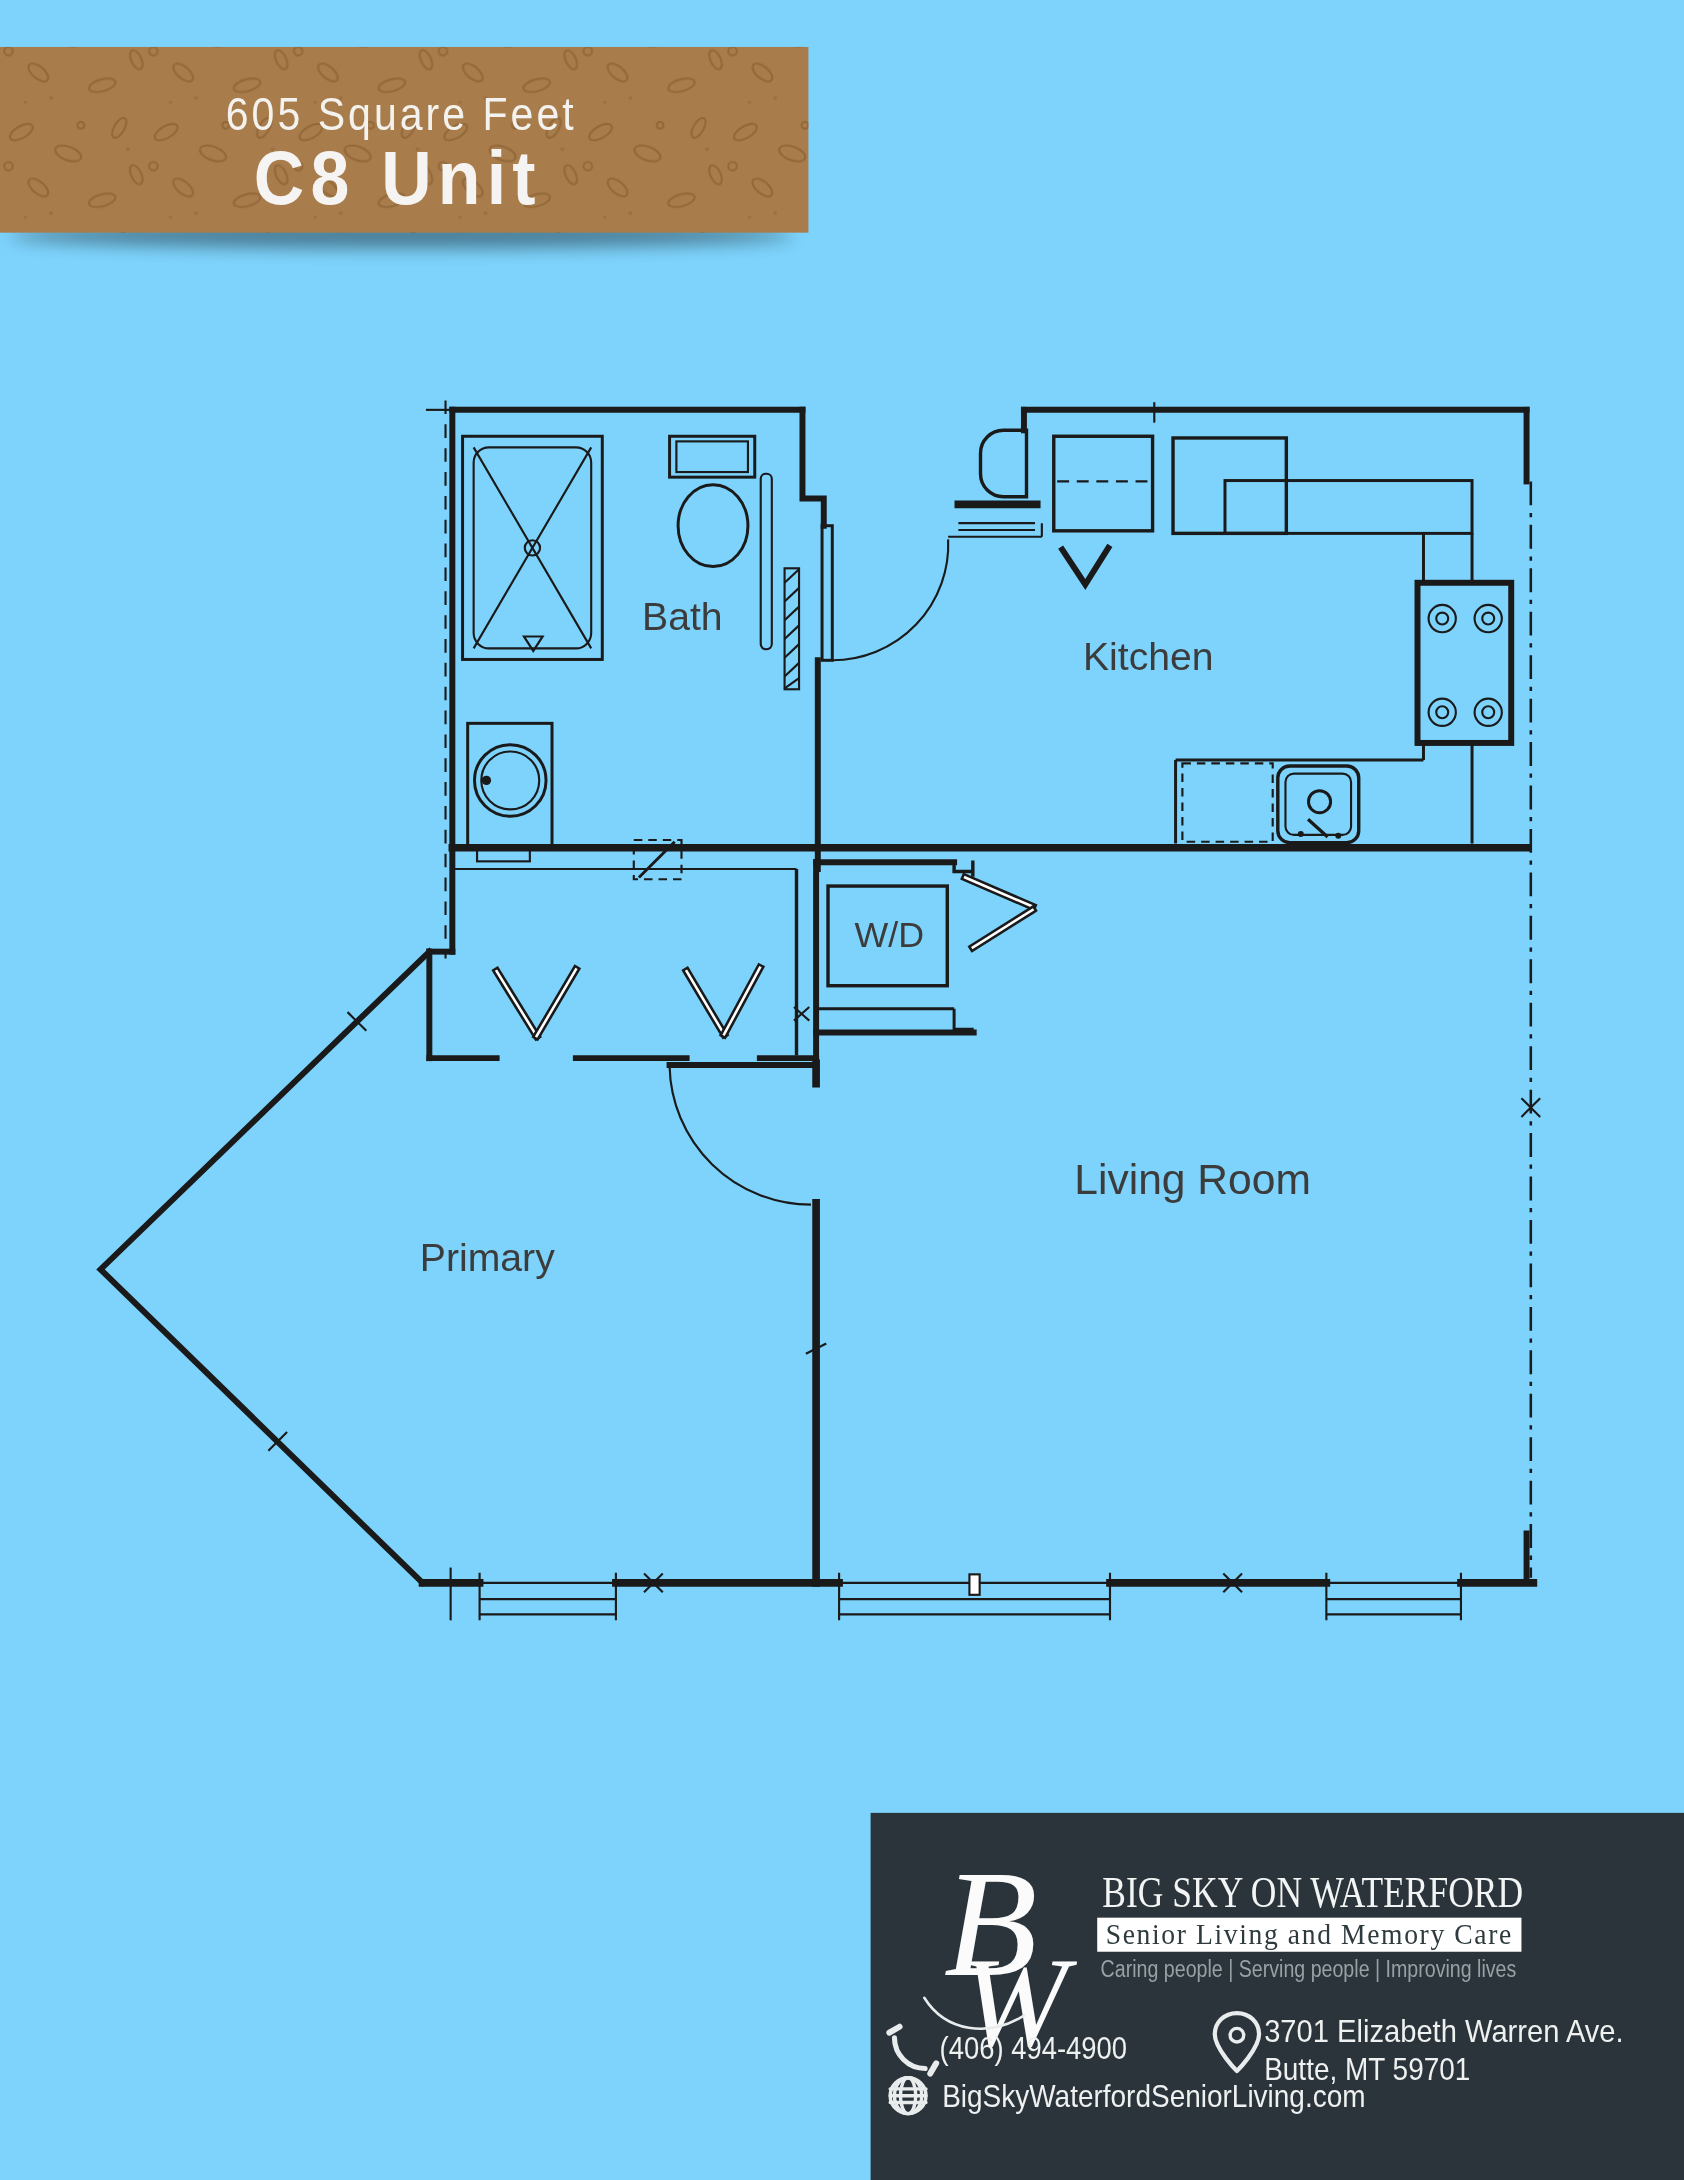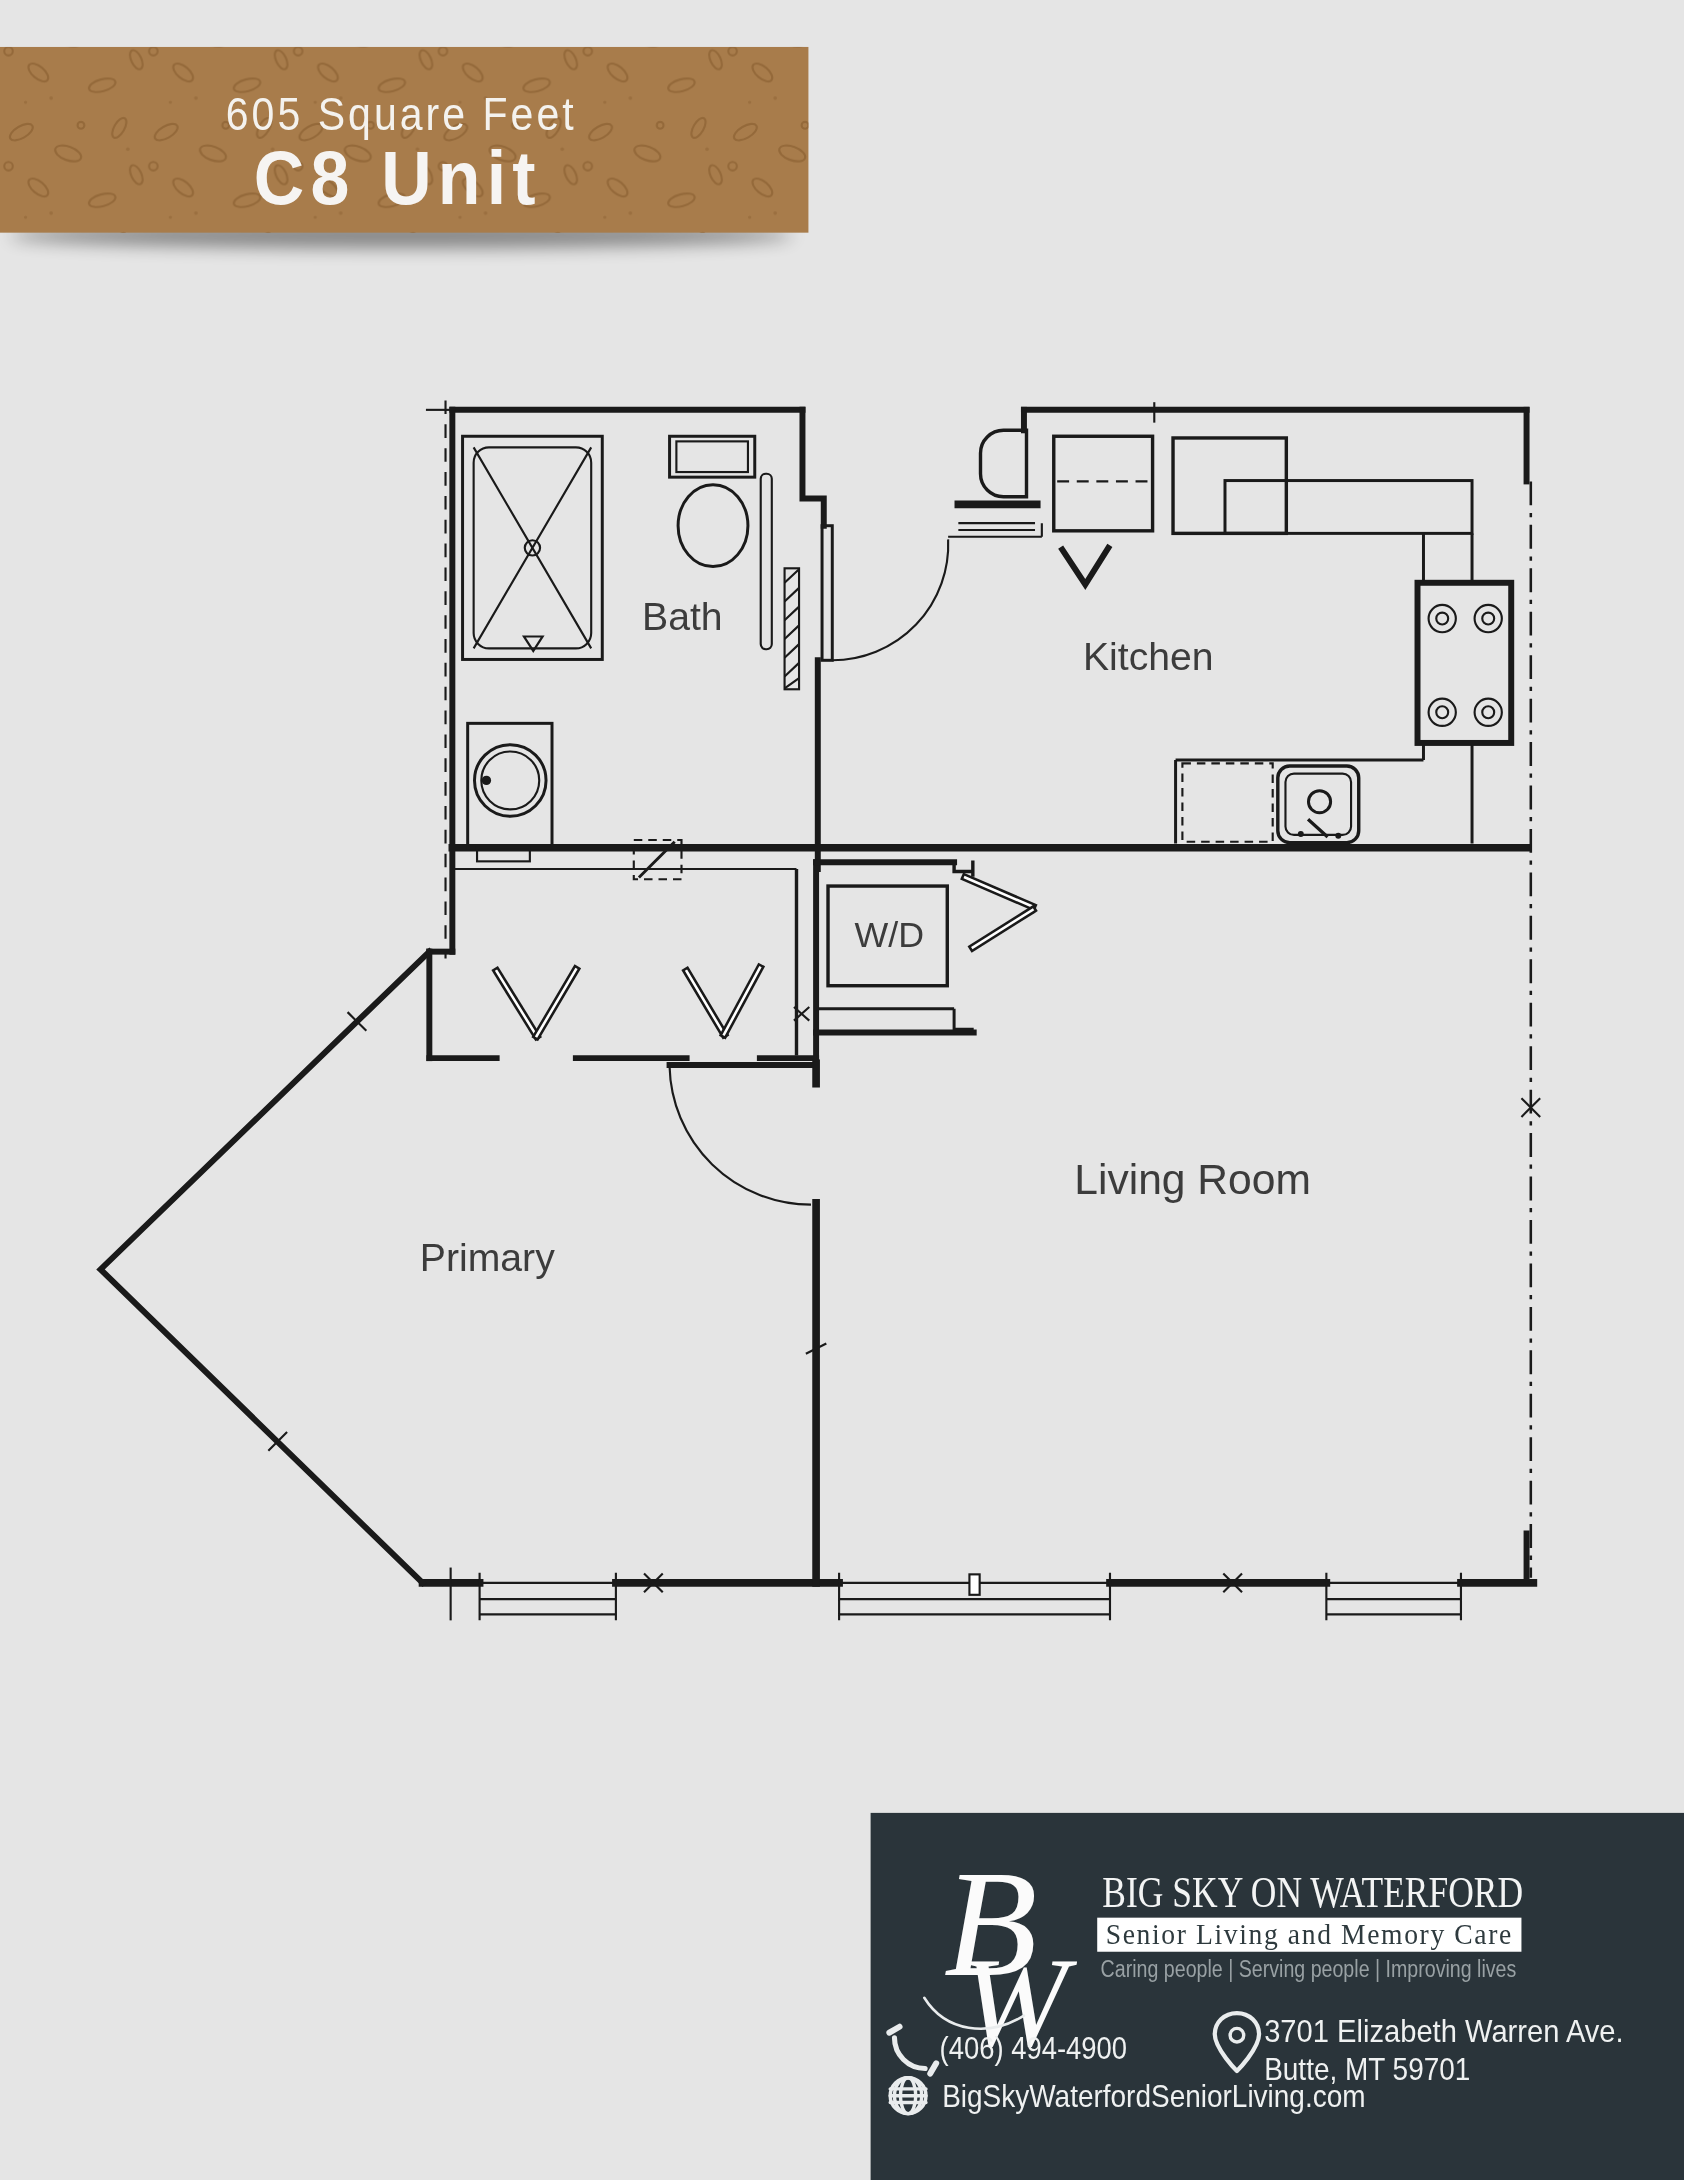--- a/index.html
+++ b/index.html
@@ -1,16 +1,16 @@
 <!DOCTYPE html>
 <html style="font-size:13.6px"><head>
 <meta charset="utf-8">
 <style>
   html,body{margin:0;padding:0;background:#ffffff;}
-  .page{position:relative;width:1685px;height:2181px;background:#e5e5e5;overflow:hidden;
+  .page{position:relative;width:1685px;height:2181px;background:#7dd3fc;overflow:hidden;
         font-family:"Liberation Sans", sans-serif;}
   svg{position:absolute;inset:0;display:block;}
   
   .wall      {stroke:#1a1a1a;stroke-width:7;fill:none;stroke-linecap:square;}
   .wall-hv   {stroke:#1a1a1a;stroke-width:9;fill:none;stroke-linecap:square;}
   .med       {stroke:#1a1a1a;stroke-width:4;fill:none;stroke-linecap:square;}
   .thin      {stroke:#1a1a1a;stroke-width:2.5;fill:none;stroke-linecap:butt;}
   .fix       {stroke:#1a1a1a;stroke-width:3.5;fill:none;}
   .dashline  {stroke:#1a1a1a;stroke-width:2.5;fill:none;stroke-dasharray:16 12;}
   .dashbox   {stroke:#1a1a1a;stroke-width:2.5;fill:none;stroke-dasharray:10 7;}

